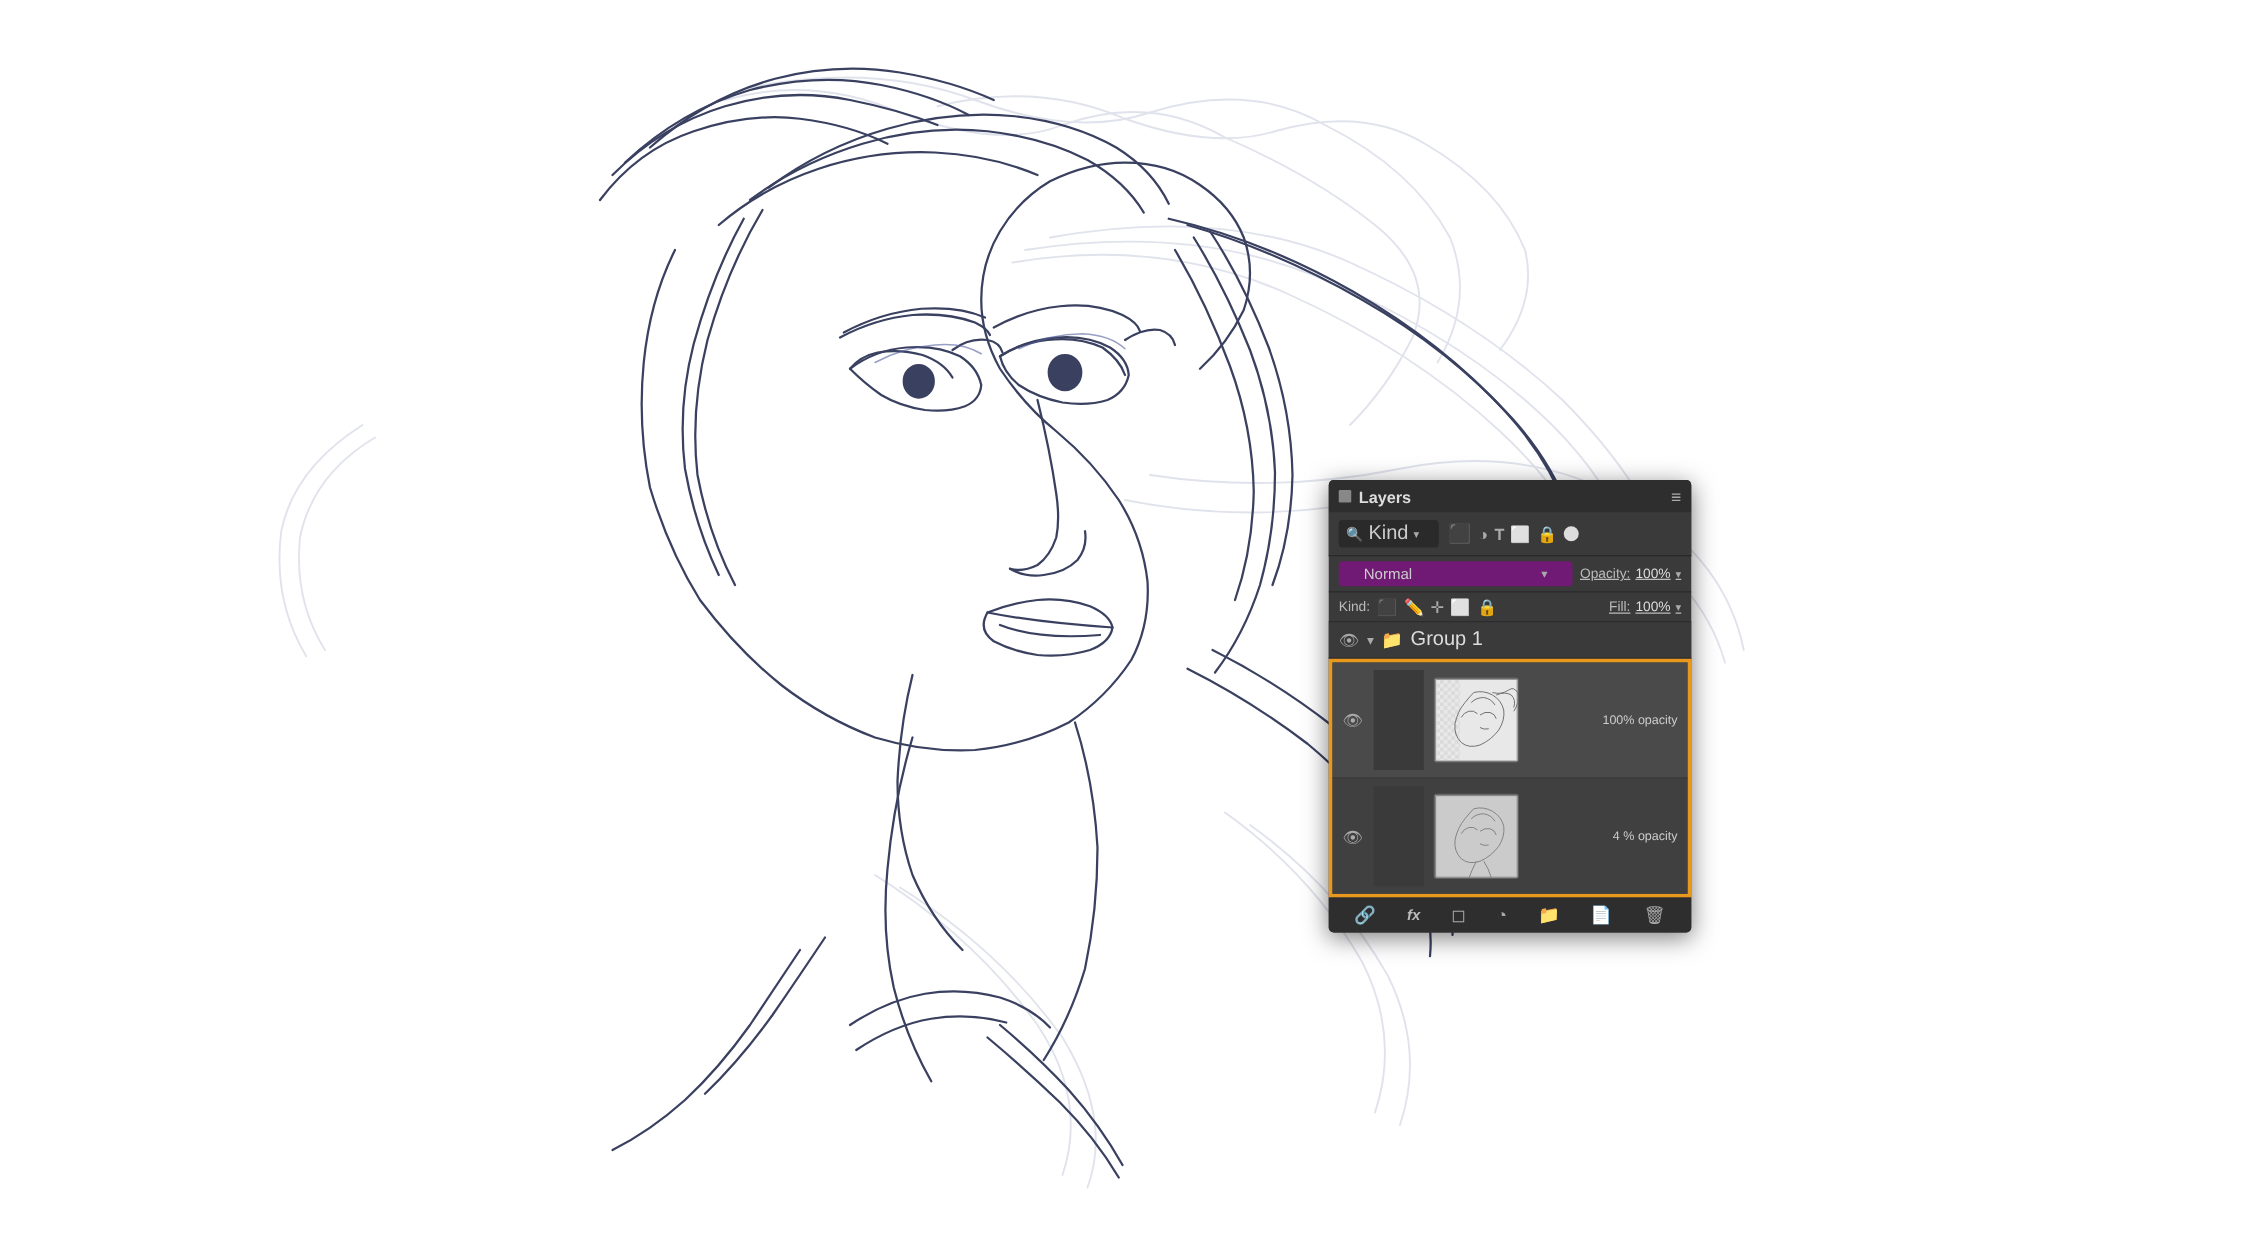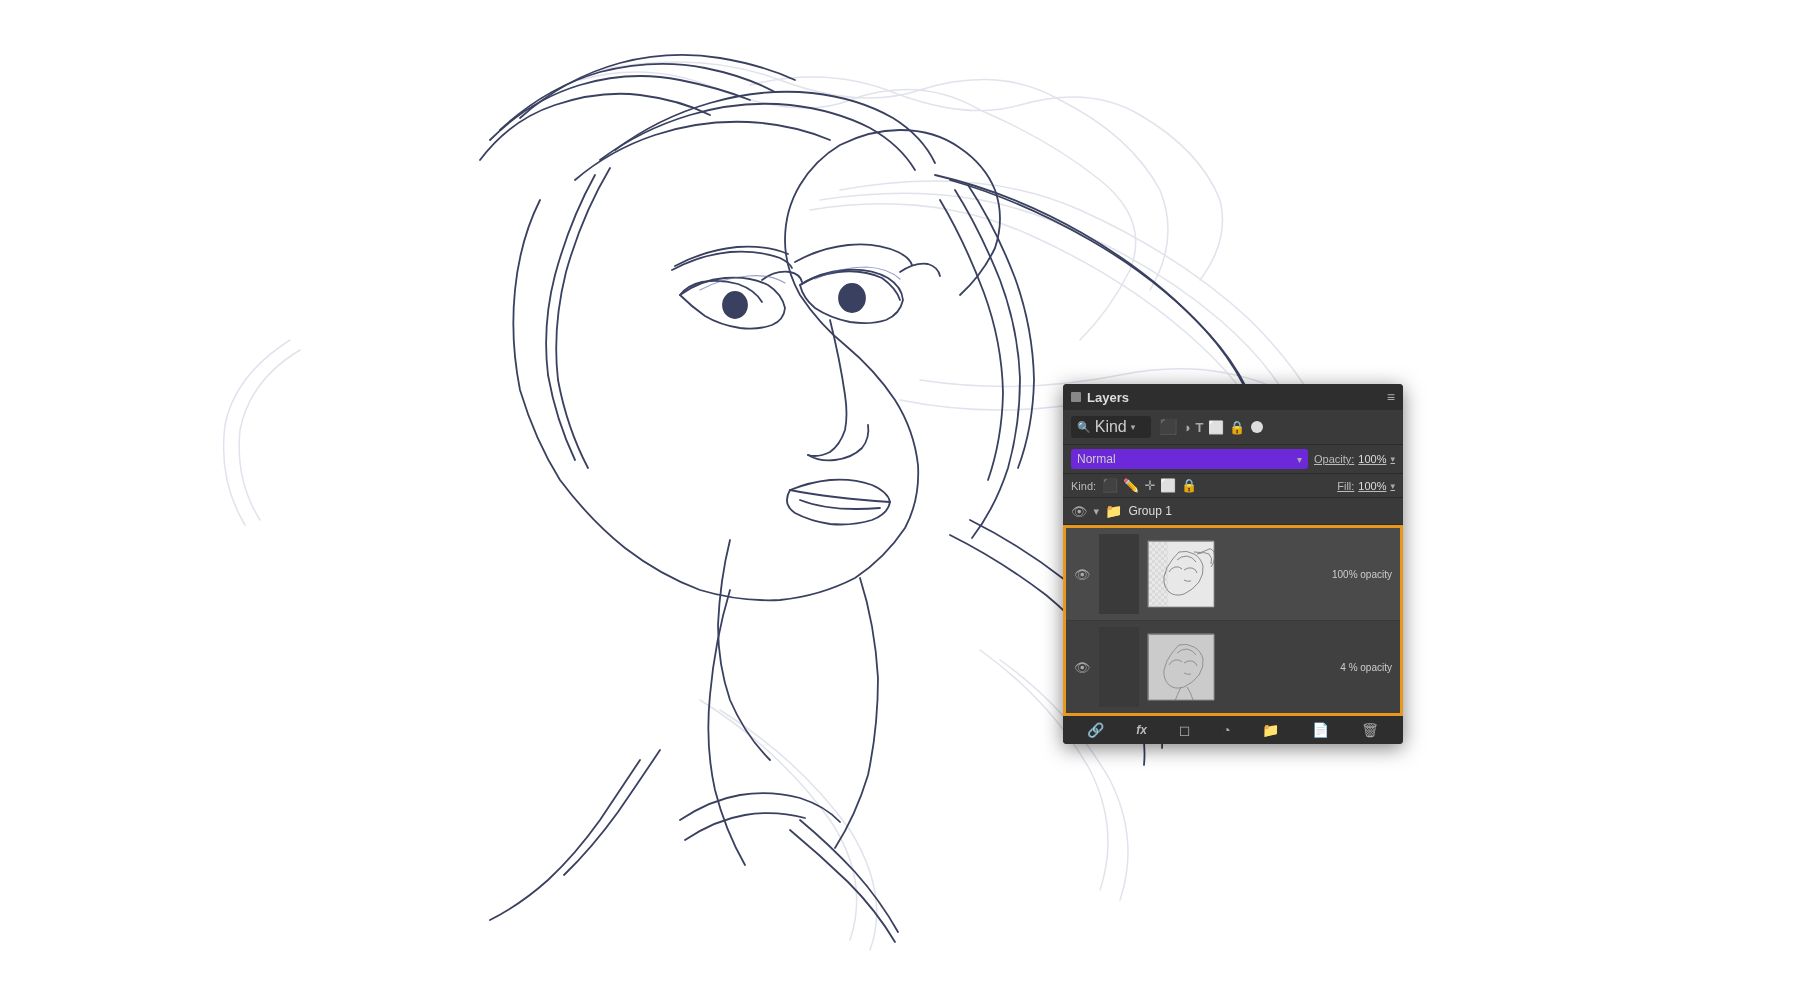--- a/index.html
+++ b/index.html
@@ -27,21 +27,21 @@
       top: 0; left: 0;
       width: 1800px;
       height: 1000px;
     }
 
     
     #layers-panel {
       position: absolute;
       top: 384px;
       left: 1063px;
-      width: 340px;
+      width: 290px;
       background: #3a3a3a;
       border-radius: 4px;
       box-shadow: 0 4px 20px rgba(0,0,0,0.5);
       color: #ccc;
       font-size: 12px;
     }
 
     .panel-titlebar {
       display: flex;
       align-items: center;
@@ -120,23 +120,23 @@
       display: flex;
       align-items: center;
       padding: 4px 8px;
       gap: 6px;
       border-bottom: 1px solid #2a2a2a;
     }
 
     .blend-dropdown {
       display: flex;
       align-items: center;
-      background: #6d28d9;
+      background: #701a75;
       border-radius: 3px;
-      padding: 3px 6px;
+      padding: 3px 20px;
       gap: 4px;
       cursor: pointer;
       font-size: 12px;
       color: #ccc;
       flex: 1;
     }
 
     .opacity-section {
       display: flex;
       align-items: center;
@@ -207,21 +207,21 @@
       color: #aaa;
       font-size: 11px;
     }
 
     .folder-icon {
       color: #aaa;
       font-size: 14px;
     }
 
     .group-name {
-      font-size: 12px;
+      font-size: 16px;
       color: #ddd;
       font-weight: 500;
     }
 
     
     .layers-content {
       border: 3px solid #e8981d;
       margin: 0;
     }
 

